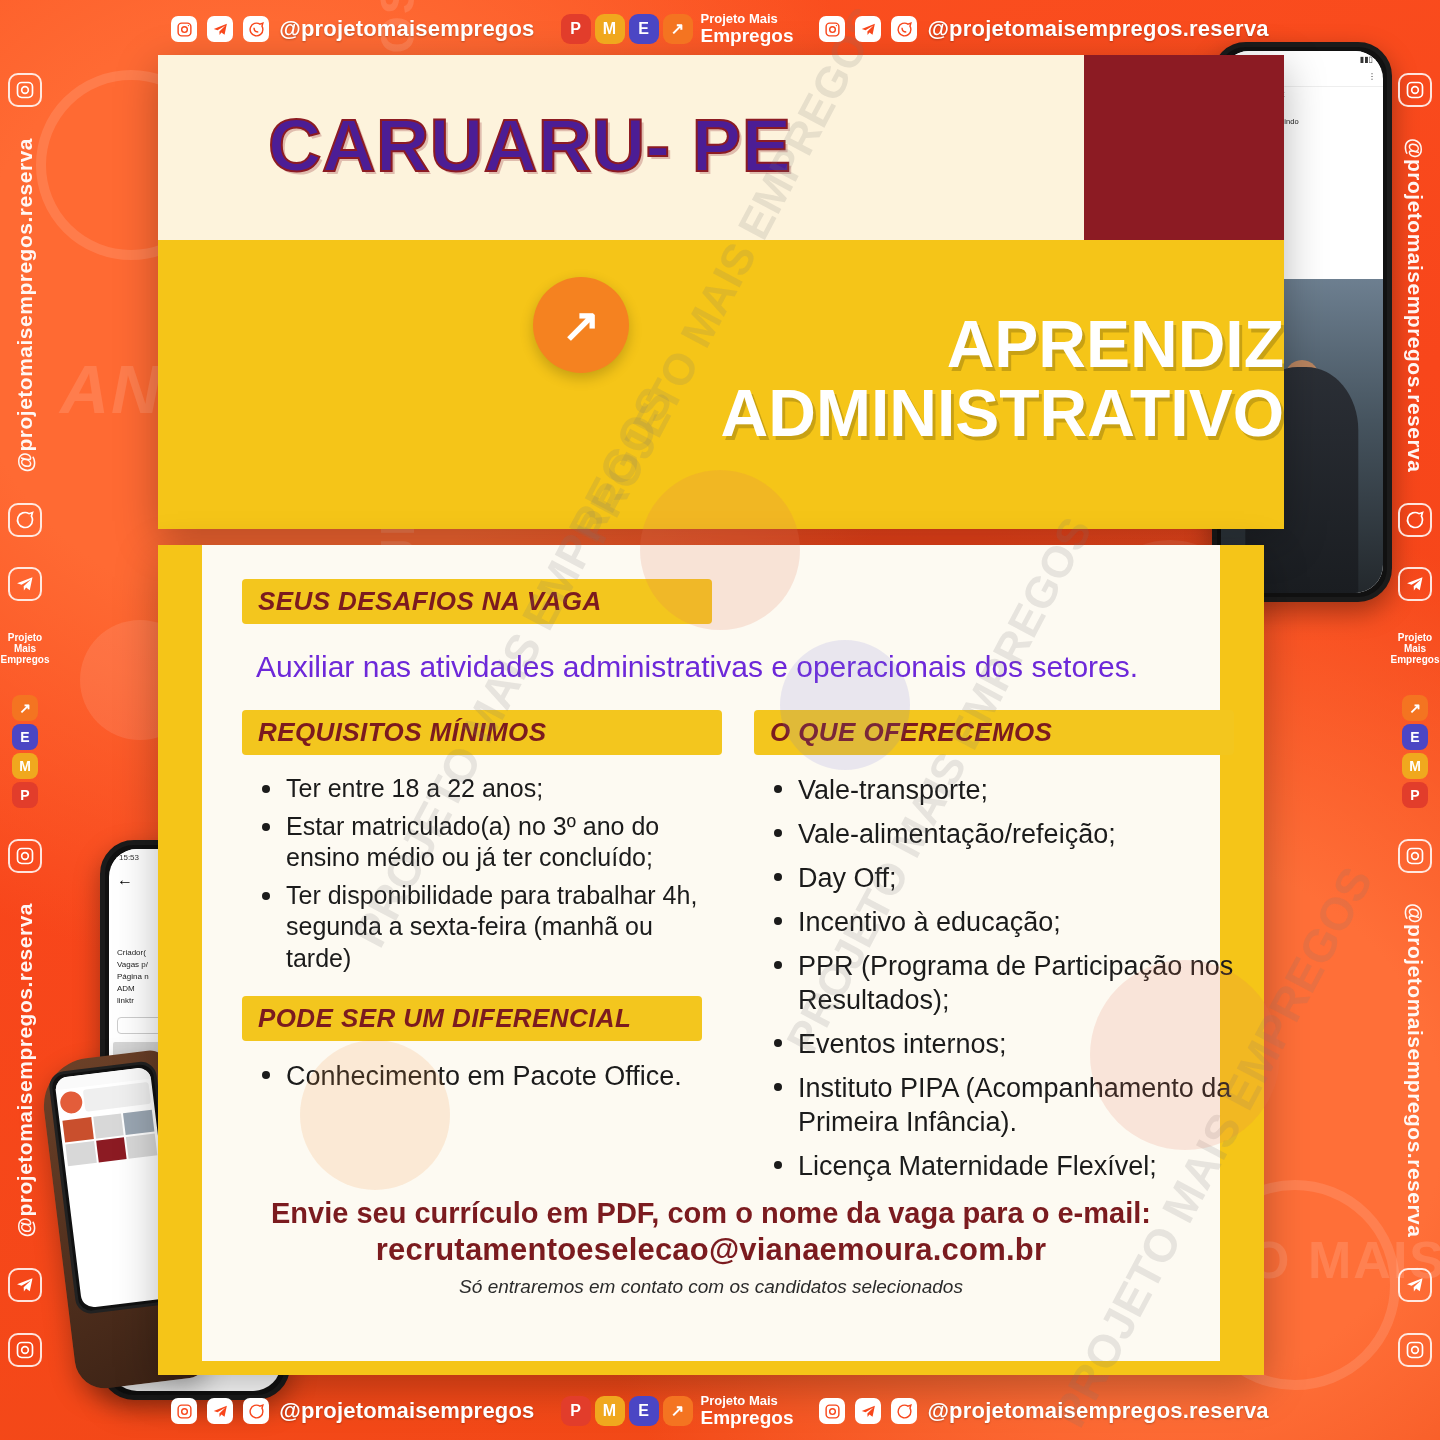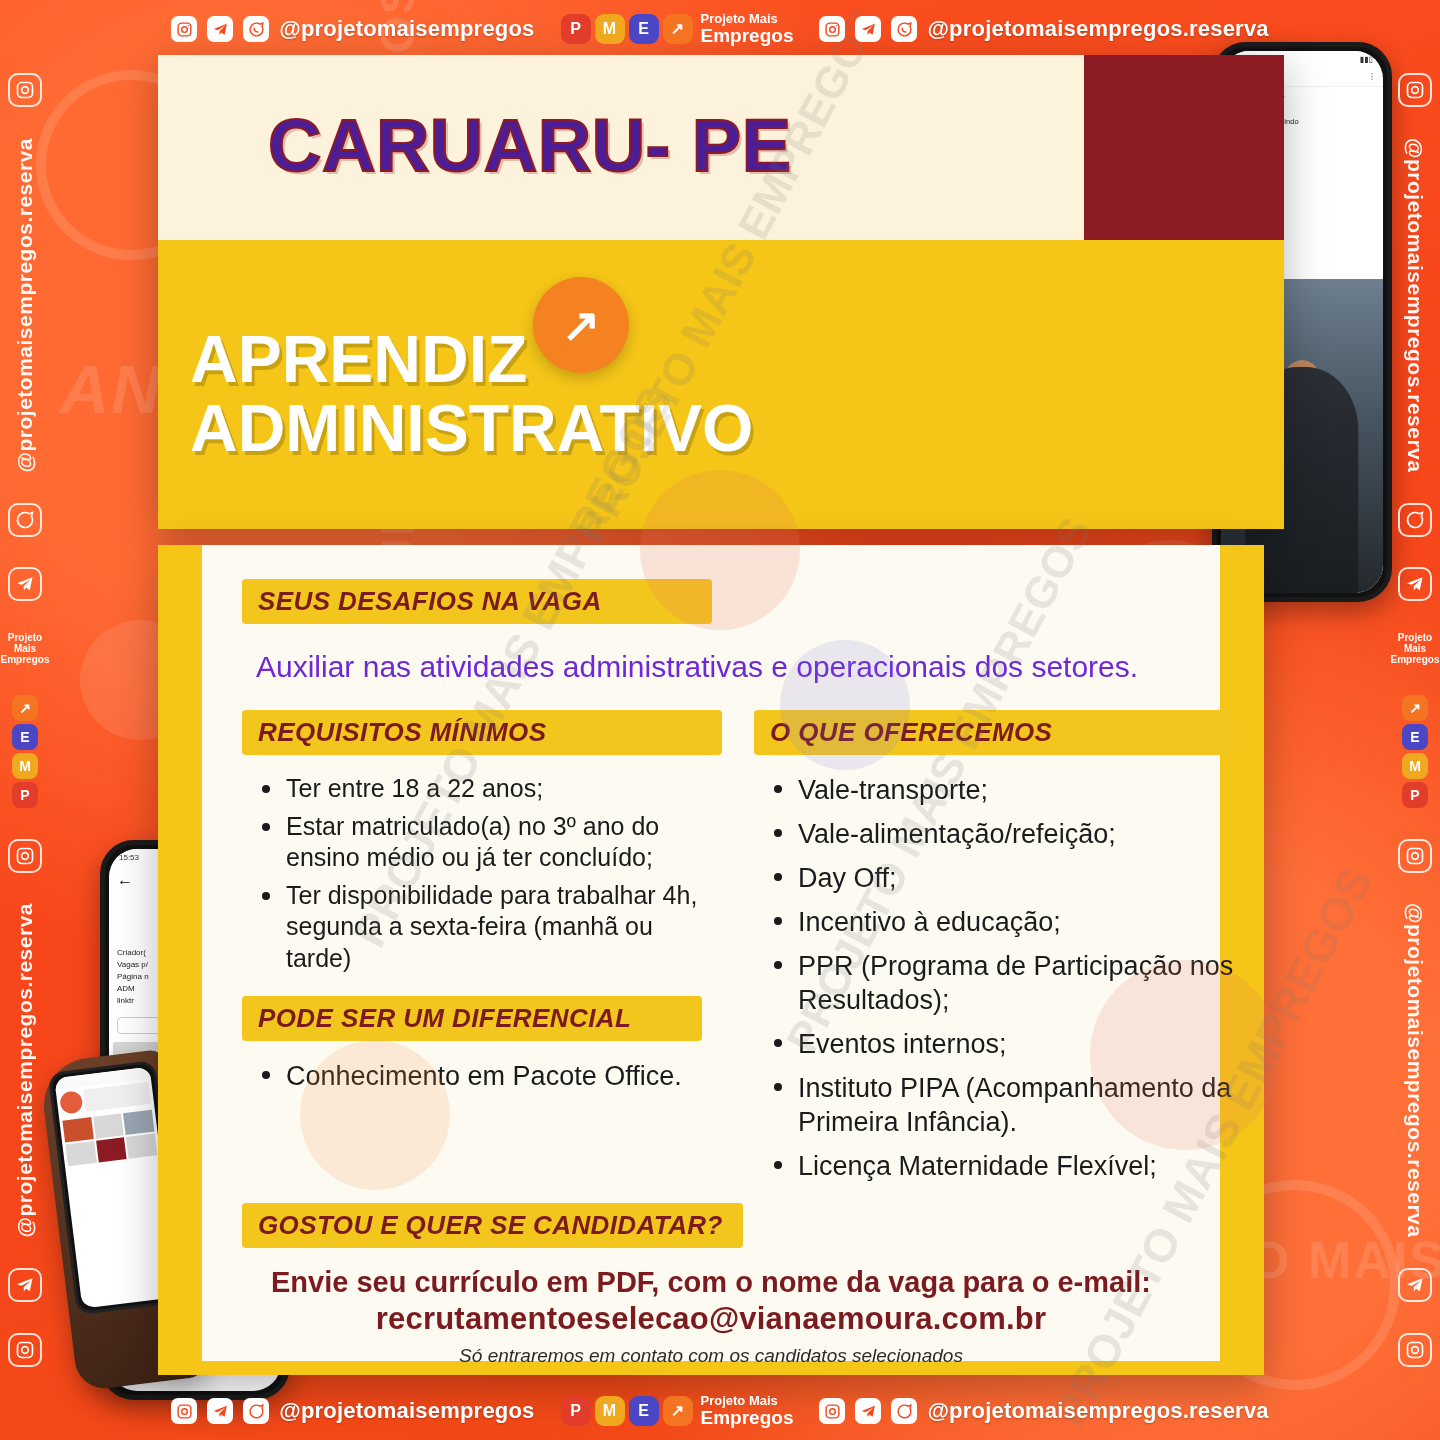--- a/index.html
+++ b/index.html
@@ -172,22 +172,22 @@
     font-size: 74px; font-weight: 800; letter-spacing: .5px;
     color: #4c1d95;
     -webkit-text-stroke: 2px #8c1b23;
     text-shadow: 3px 3px 0 rgba(140,27,35,.25);
   }
   .card-top .yellow-band {
     position: absolute; left: 0; right: 0; top: 185px; bottom: 0;
     background: #f5c518;
   }
   .role {
-    position: absolute; left: 0; right: 0; top: 270px;
-    text-align: left; color: #fff;
+    position: absolute; left: 0; right: 0; top: 255px;
+    text-align: right; color: #fff;
     font-size: 66px; font-weight: 800; line-height: 1.04;
     text-shadow: 3px 4px 0 rgba(0,0,0,.18);
     margin-left: 32px;
   }
   .arrow-badge {
     position: absolute; left: 375px; top: 222px;
     width: 96px; height: 96px; border-radius: 50%;
     background: #f58220; color: #fff;
     display: flex; align-items: center; justify-content: center;
     font-size: 46px; font-weight: 800;
@@ -545,23 +545,20 @@
           <li>Day Off;</li>
           <li>Incentivo à educação;</li>
           <li>PPR (Programa de Participação nos Resultados);</li>
           <li>Eventos internos;</li>
           <li>Instituto PIPA (Acompanhamento da Primeira Infância).</li>
           <li>Licença Maternidade Flexível;</li>
         </ul>
       </div>
     </div>
 
-    <div style="margin-top:10px;">
-      <div class="chip w3">GOSTOU E QUER SE CANDIDATAR?</div>
-    </div>
 
     <div class="apply-block">
       <div class="apply-line1">Envie seu currículo em PDF, com o nome da vaga para o e-mail:</div>
       <div class="apply-mail">recrutamentoeselecao@vianaemoura.com.br</div>
       <div class="apply-note">Só entraremos em contato com os candidatos selecionados</div>
     </div>
 
     
 
   </div>

